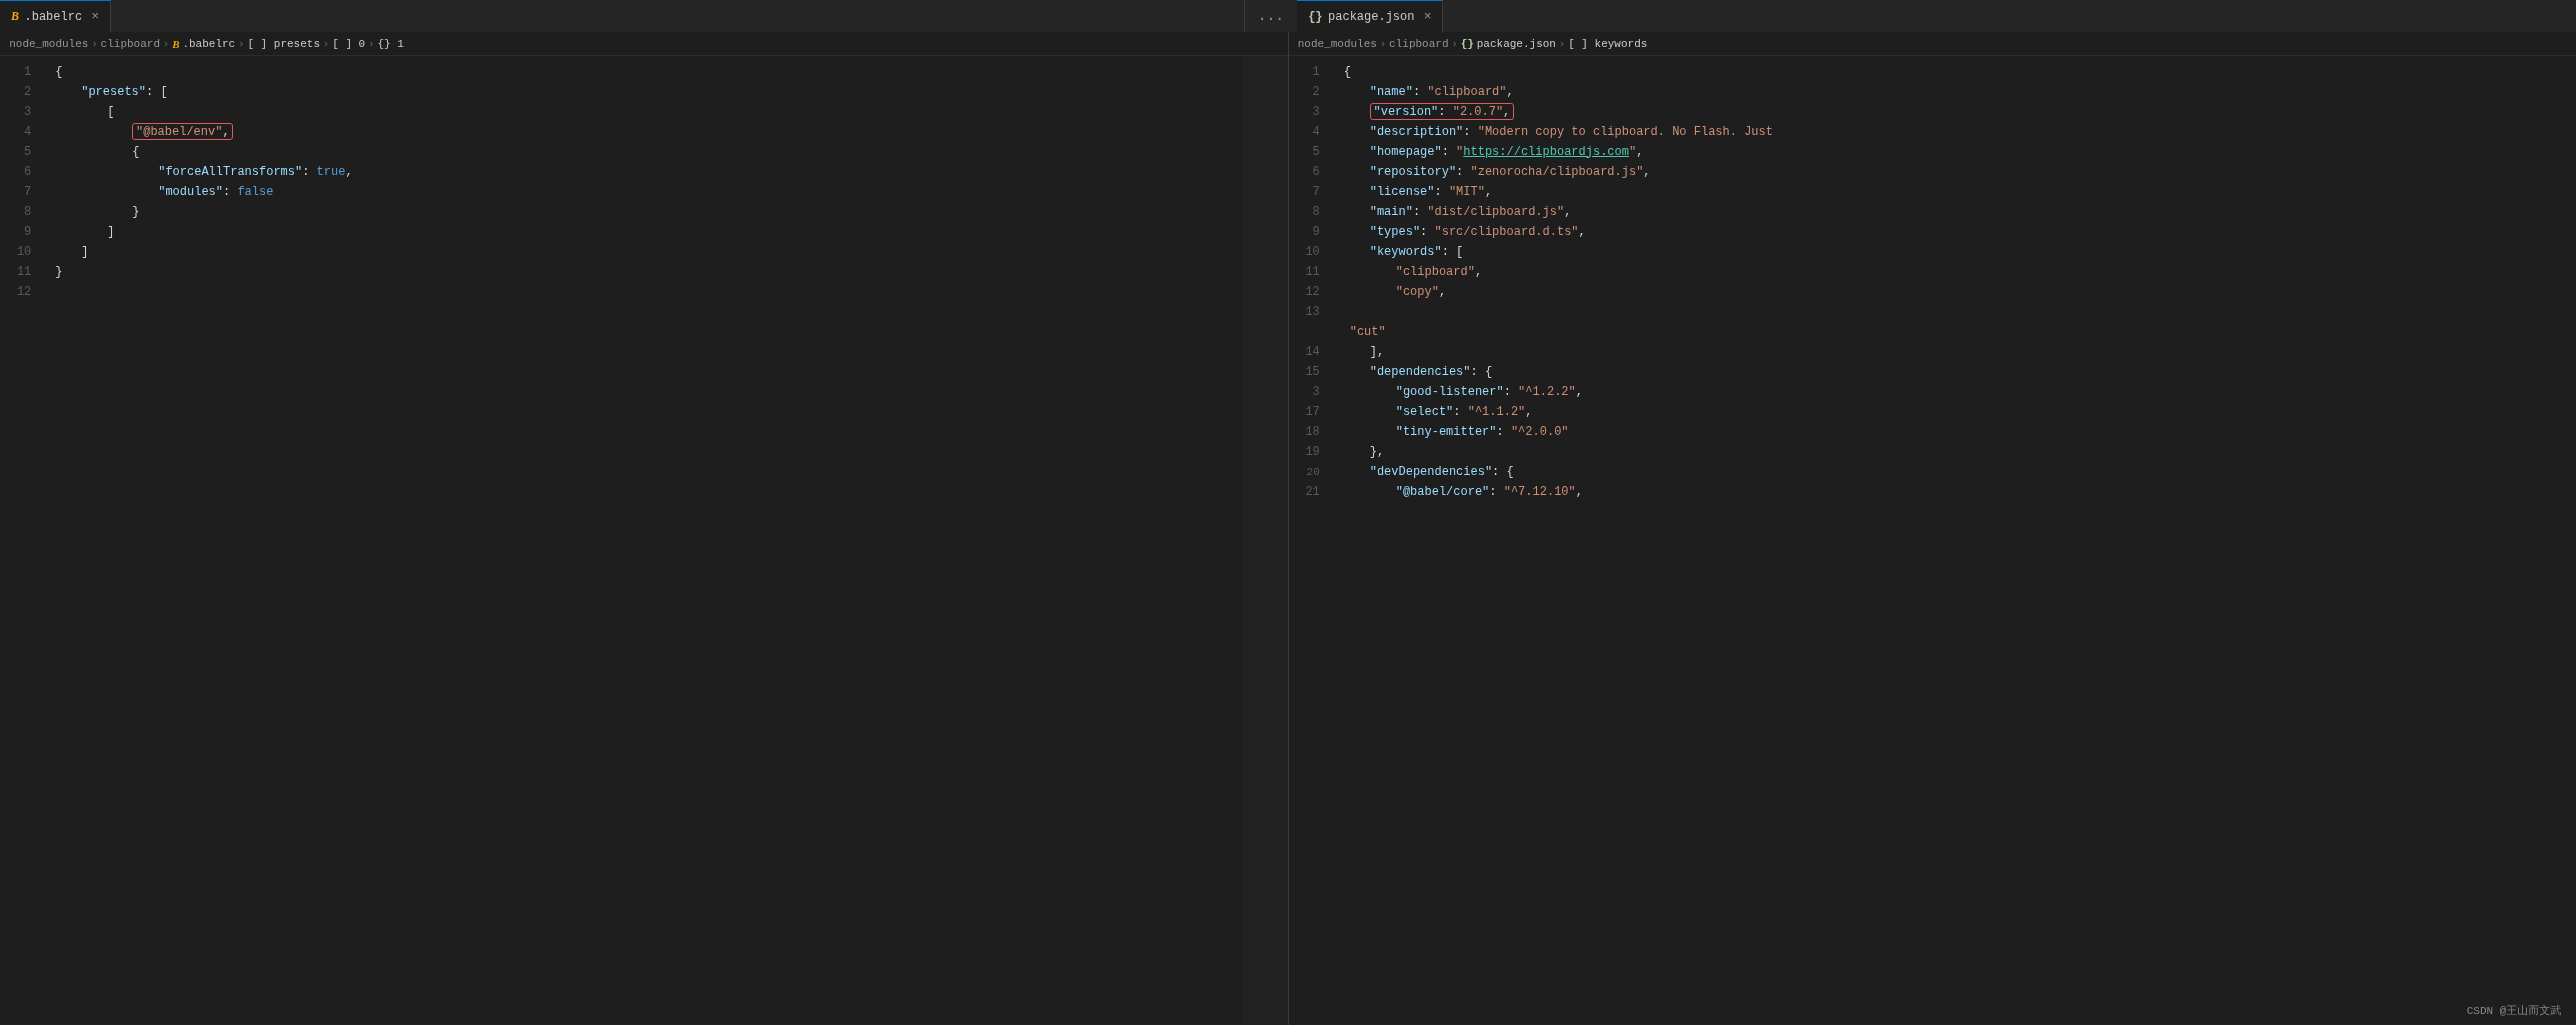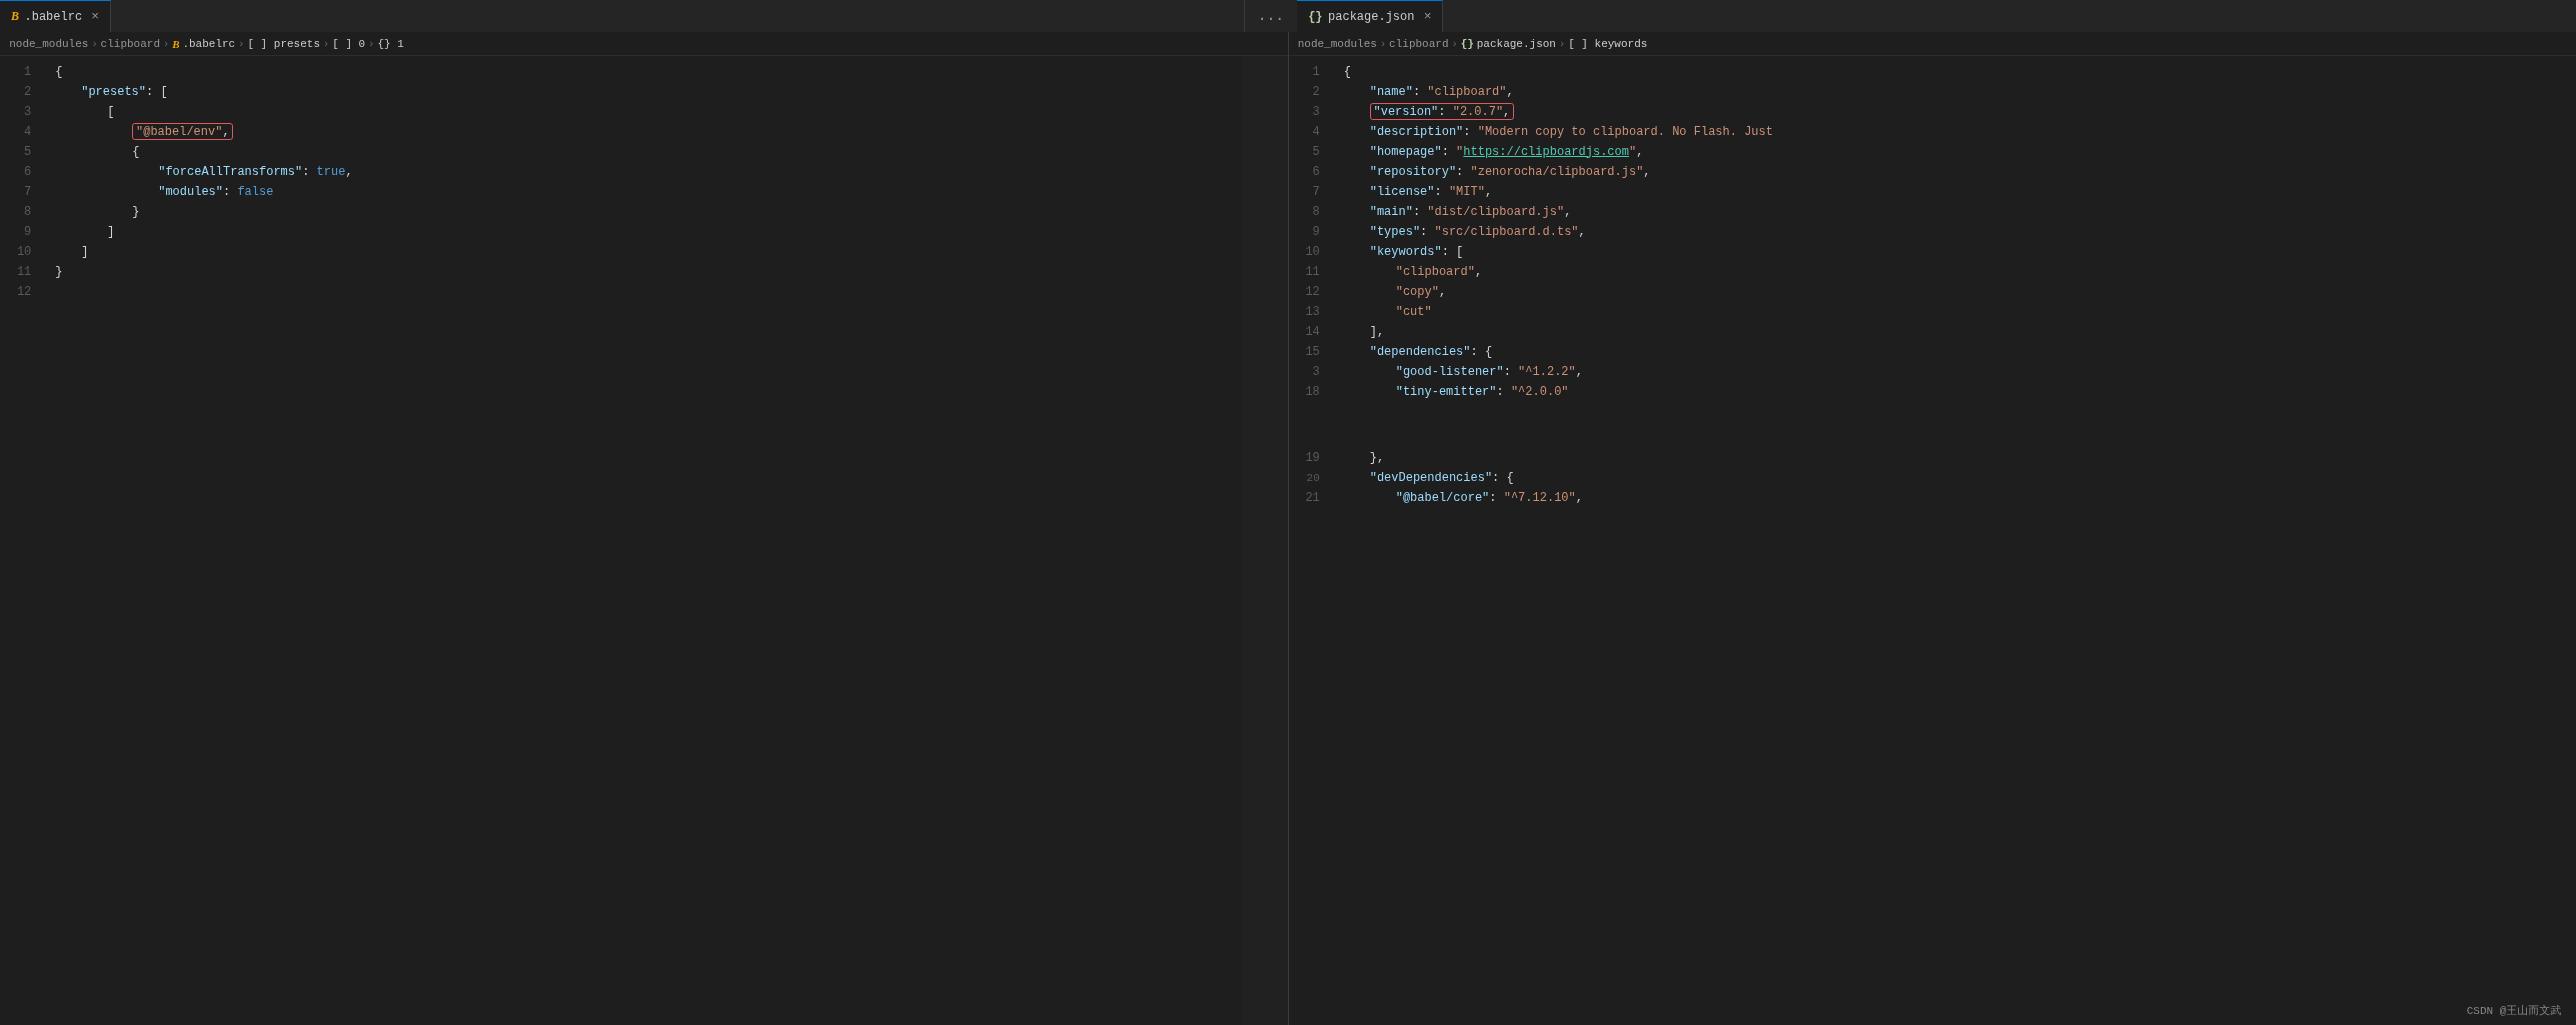--- a/index.html
+++ b/index.html
@@ -196,47 +196,51 @@
         <div style="display:flex;line-height:20px;">
           <span style="width:46px;min-width:46px;text-align:right;padding-right:14.7px;color:#5a5a5a;font-size:12px;user-select:none;">11</span>
           <span style="padding:0 9.2px;font-size:12px;white-space:pre;"><span style="padding-left:52px;display:inline-block;"></span><span style="color:#ce9178;">"clipboard"</span><span style="color:#d4d4d4;">,</span></span>
         </div>
 
         <div style="display:flex;line-height:20px;">
           <span style="width:46px;min-width:46px;text-align:right;padding-right:14.7px;color:#5a5a5a;font-size:12px;user-select:none;">12</span>
           <span style="padding:0 9.2px;font-size:12px;white-space:pre;"><span style="padding-left:52px;display:inline-block;"></span><span style="color:#ce9178;">"copy"</span><span style="color:#d4d4d4;">,</span></span>
         </div>
 
-        <div style="display:flex;line-height:20px;">
+        <div style="display:flex;line-height:20px;flex-direction:column;">
           <span style="width:46px;min-width:46px;text-align:right;padding-right:14.7px;color:#5a5a5a;font-size:12px;user-select:none;">13</span>
           <span style="padding:0 9.2px;font-size:12px;white-space:pre;"><span style="padding-left:52px;display:inline-block;"></span><span style="color:#ce9178;">"cut"</span></span>
         </div>
 
         <div style="display:flex;line-height:20px;">
           <span style="width:46px;min-width:46px;text-align:right;padding-right:14.7px;color:#5a5a5a;font-size:12px;user-select:none;">14</span>
           <span style="padding:0 9.2px;font-size:12px;white-space:pre;"><span style="padding-left:26px;display:inline-block;"></span><span style="color:#d4d4d4;">],</span></span>
         </div>
 
         <div style="display:flex;line-height:20px;">
           <span style="width:46px;min-width:46px;text-align:right;padding-right:14.7px;color:#5a5a5a;font-size:12px;user-select:none;">15</span>
           <span style="padding:0 9.2px;font-size:12px;white-space:pre;"><span style="padding-left:26px;display:inline-block;"></span><span style="color:#9cdcfe;">"dependencies"</span><span style="color:#d4d4d4;">:</span><span style="color:#d4d4d4;"> {</span></span>
         </div>
 
         <div style="display:flex;line-height:20px;">
           <span style="width:46px;min-width:46px;text-align:right;padding-right:14.7px;color:#5a5a5a;font-size:12px;user-select:none;">3</span>
           <span style="padding:0 9.2px;font-size:12px;white-space:pre;"><span style="padding-left:52px;display:inline-block;"></span><span style="color:#9cdcfe;">"good-listener"</span><span style="color:#d4d4d4;">:</span><span style="color:#ce9178;"> "^1.2.2"</span><span style="color:#d4d4d4;">,</span></span>
         </div>
 
+        <div style="display:flex;line-height:20px;">
+          <span style="width:46px;min-width:46px;text-align:right;padding-right:14.7px;color:#5a5a5a;font-size:12px;user-select:none;">17</span>
+          <span style="padding:0 9.2px;font-size:12px;white-space:pre;"><span style="padding-left:52px;display:inline-block;"></span><span style="color:#9cdcfe;">"select"</span><span style="color:#d4d4d4;">:</span><span style="color:#ce9178;"> "^1.1.2"</span><span style="color:#d4d4d4;">,</span></span>
+        </div>
 
         <div style="display:flex;line-height:20px;">
           <span style="width:46px;min-width:46px;text-align:right;padding-right:14.7px;color:#5a5a5a;font-size:12px;user-select:none;">18</span>
           <span style="padding:0 9.2px;font-size:12px;white-space:pre;"><span style="padding-left:52px;display:inline-block;"></span><span style="color:#9cdcfe;">"tiny-emitter"</span><span style="color:#d4d4d4;">:</span><span style="color:#ce9178;"> "^2.0.0"</span></span>
         </div>
 
-        <div style="display:flex;line-height:20px;margin-top:46px;">
+        <div style="display:flex;line-height:20px;">
           <span style="width:46px;min-width:46px;text-align:right;padding-right:14.7px;color:#5a5a5a;font-size:12px;user-select:none;">19</span>
           <span style="padding:0 9.2px;font-size:12px;white-space:pre;"><span style="padding-left:26px;display:inline-block;"></span><span style="color:#d4d4d4;">},</span></span>
         </div>
 
         <div style="display:flex;line-height:20px;">
           <span style="width:46px;min-width:46px;text-align:right;padding-right:14.7px;color:#5a5a5a;font-size:11px;user-select:none;padding-left:10px;">20</span>
           <span style="padding:0 9.2px;font-size:12px;white-space:pre;"><span style="padding-left:26px;display:inline-block;"></span><span style="color:#9cdcfe;">"devDependencies"</span><span style="color:#d4d4d4;">:</span><span style="color:#d4d4d4;"> {</span></span>
         </div>
 
         <div style="display:flex;line-height:20px;">

